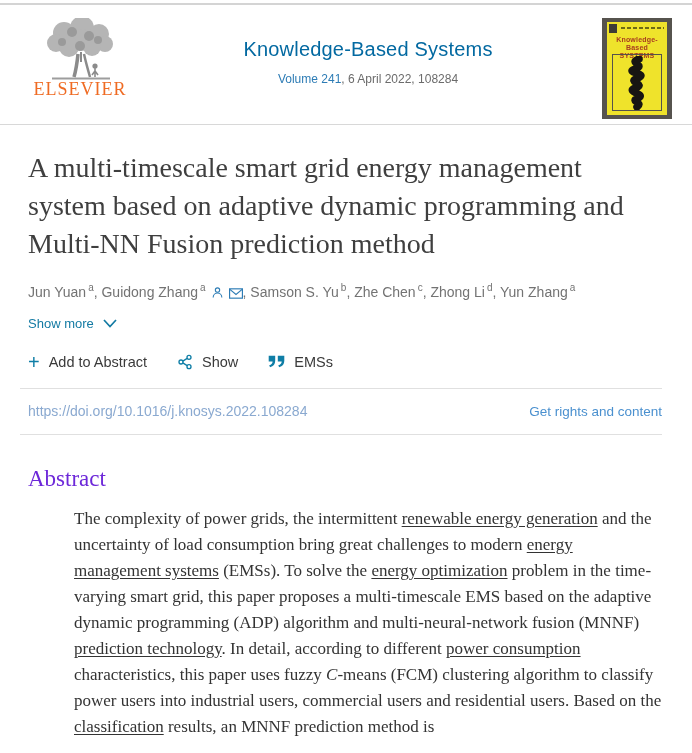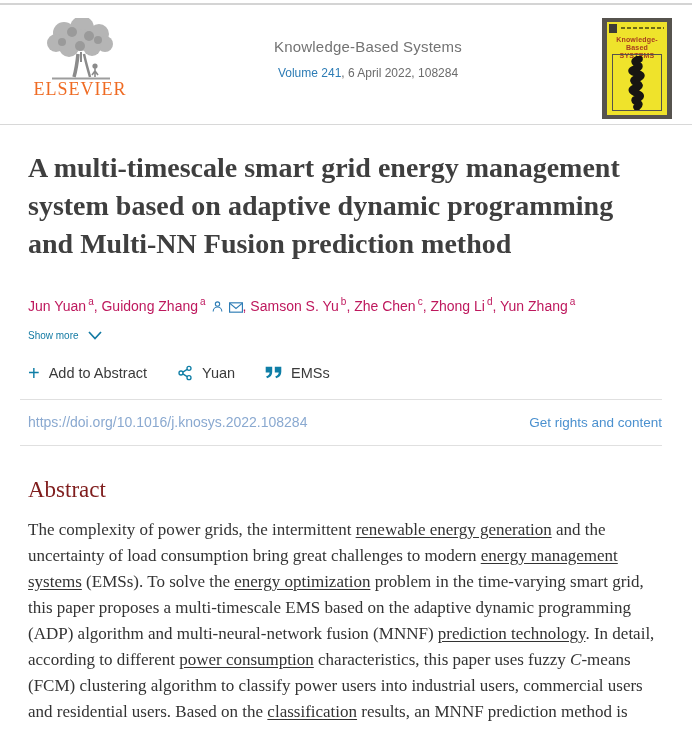--- a/index.html
+++ b/index.html
@@ -14,71 +14,71 @@
 
   
   header { display:flex; align-items:flex-start; padding:13px 20px 0 26px; height:119px; }
   .logo-block { width:108px; text-align:center; flex:none; }
   .tree-svg { display:block; margin:0 auto; }
   .elsevier-word {
     color:#ef6b23; font-family:Liberation Serif, serif;
     font-size:18px; letter-spacing:1px; margin-top:-3px;
   }
   .journal-center { flex:1; text-align:center; padding-top:20px; }
-  .journal-title { font-size:15px; color:#737373; letter-spacing:.2px; }
+  .journal-title { font-size:20px; color:#0369a1; letter-spacing:.2px; }
   .journal-volume { margin-top:11px; font-size:12px; color:#6b6b6b; }
   .volume-link { color:#2d7cb5; cursor:pointer; }
 
   .cover { width:70px; height:101px; background:#56534e; padding:4px 5px; flex:none; cursor:pointer; }
   .cover-inner { position:relative; width:100%; height:100%; background:#efe32b; }
   .cover-logo-sq { position:absolute; top:2px; left:2px; width:8px; height:9px; background:#3e3c36; }
   .cover-topline { position:absolute; top:5px; left:14px; right:3px; height:2px;
     background:repeating-linear-gradient(90deg,#6e6a15 0 4px,transparent 4px 6px); }
   .cover-title { padding-top:14px; text-align:center; color:#a83d21; font-weight:bold;
     font-size:7px; line-height:8px; letter-spacing:.2px; }
   .cover-frame { position:absolute; left:5px; right:5px; top:32px; bottom:4px;
     border:1px solid #55524c; display:flex; align-items:center; justify-content:center; }
 
   .header-divider { height:1px; background:#d8d8d8; }
 
   
   main { padding:0 30px 0 28px; }
   .article-title {
-    font-family:"Liberation Serif", serif; font-weight:700;
+    font-family:"Liberation Serif", serif; font-weight:400;
     font-size:28px; line-height:38px; color:#3f3f3f;
     margin:24px 0 0;
   }
-  .authors { margin-top:33px; font-size:14px; color:#be185d; }
+  .authors { margin-top:19px; font-size:14px; color:#737373; }
   .authors sup { font-size:10px; margin-left:2px; }
   .author-link { cursor:pointer; }
   .author-icons svg { vertical-align:-2px; margin-left:5px; }
 
   .show-more { margin-top:16px; display:inline-flex; align-items:center; gap:9px;
-    color:#137aa3; font-size:10px; cursor:pointer; background:none; border:none;
+    color:#137aa3; font-size:13px; cursor:pointer; background:none; border:none;
     padding:0; font-family:inherit; }
 
   .actions { margin-top:22px; display:flex; align-items:center; gap:30px;
     font-size:14.5px; color:#3a3a3a; }
   .action { display:inline-flex; align-items:center; gap:9px; cursor:pointer; }
   .plus-glyph { color:#0f7ea6; font-size:20px; line-height:14px; font-weight:400; }
 
   .rule { border:none; height:1px; background:#e0e0e0; margin:18px 0 0 -8px; }
   .rule2 { margin-top:15px; }
 
   .doi-row { display:flex; justify-content:space-between; align-items:baseline; margin-top:14px; }
   .doi-link { font-size:14px; color:#8aa9d0; cursor:pointer; text-decoration:none; }
   .rights-link { font-size:13.5px; color:#4a90cf; cursor:pointer;text-align:right; }
 
   .abstract-heading {
     font-family:"Liberation Serif", serif; font-weight:400;
-    font-size:23px; color:#7f1d1d; margin:31px 0 0;
+    font-size:23px; color:#6d28d9; margin:31px 0 0;
   }
   .abstract-text {
     font-family:"Liberation Serif", serif; font-size:17px; line-height:26px;
-    color:#333333; margin-top:14px; max-width:636px;
+    color:#333333; margin-top:14px; max-width:636px;margin-left:46px;
   }
   .abs-link { color:#333333; text-decoration:underline; text-underline-offset:2px; cursor:pointer; }
   .it { font-style:italic; }
 </style>
 </head>
 <body>
 
 <div class="top-line"></div>
 
 <header>
@@ -161,21 +161,21 @@
     <span class="action">
       <svg width="16" height="16" viewBox="0 0 24 24">
         <g fill="none" stroke="#0f7ea6" stroke-width="2">
           <circle cx="18" cy="5" r="3"></circle>
             <circle cx="6" cy="12" r="3"></circle>
             <circle cx="18" cy="19" r="3"></circle>
           <line x1="8.7" y1="10.7" x2="15.3" y2="6.6"></line>
             <line x1="8.7" y1="13.3" x2="15.3" y2="17.4"></line>
         </g>
       </svg>
-      <span>Yuan</span>
+      <span>Show</span>
     </span>
     <span class="action">
       <svg width="17" height="13" viewBox="0 0 26 20">
         <g fill="#0f7ea6">
           <path d="M1 1 h10 v8 q0 8 -8 10 l-1.2 -3.2 q5.2 -1.6 5.2 -5.8 h-6 z"></path>
           <path d="M15 1 h10 v8 q0 8 -8 10 l-1.2 -3.2 q5.2 -1.6 5.2 -5.8 h-6 z"></path>
         </g>
       </svg>
       <span>EMSs</span>
     </span>

